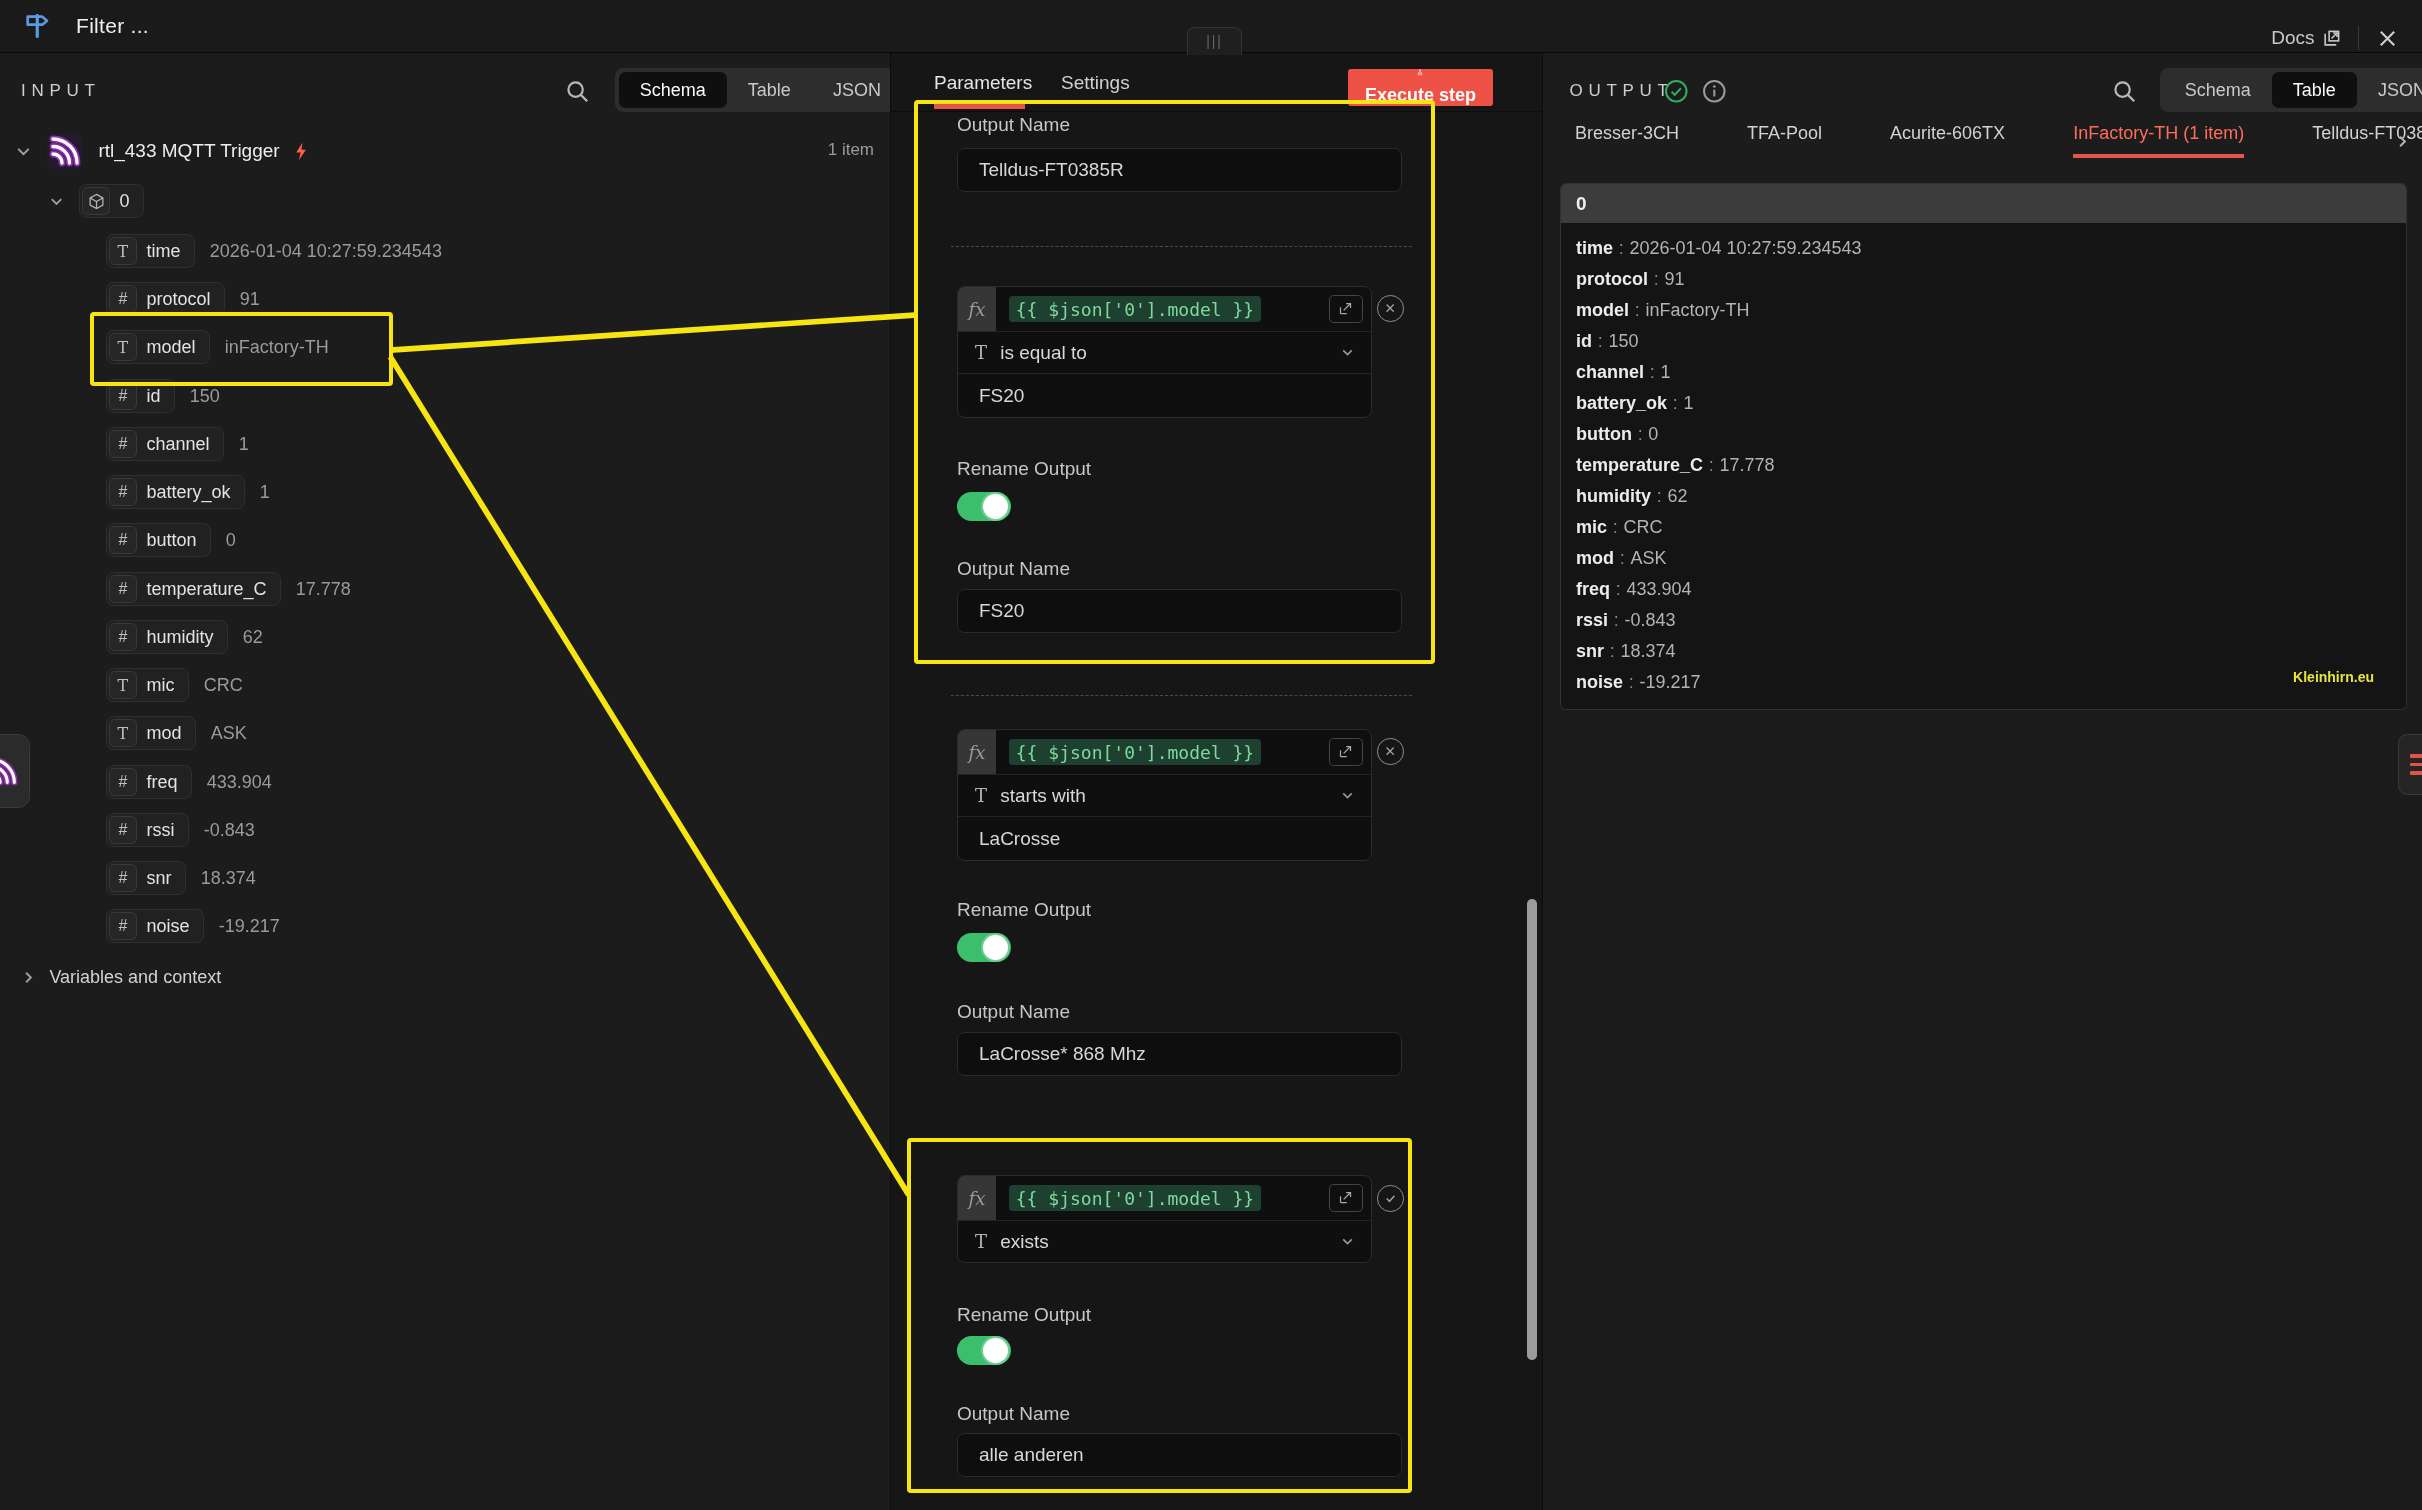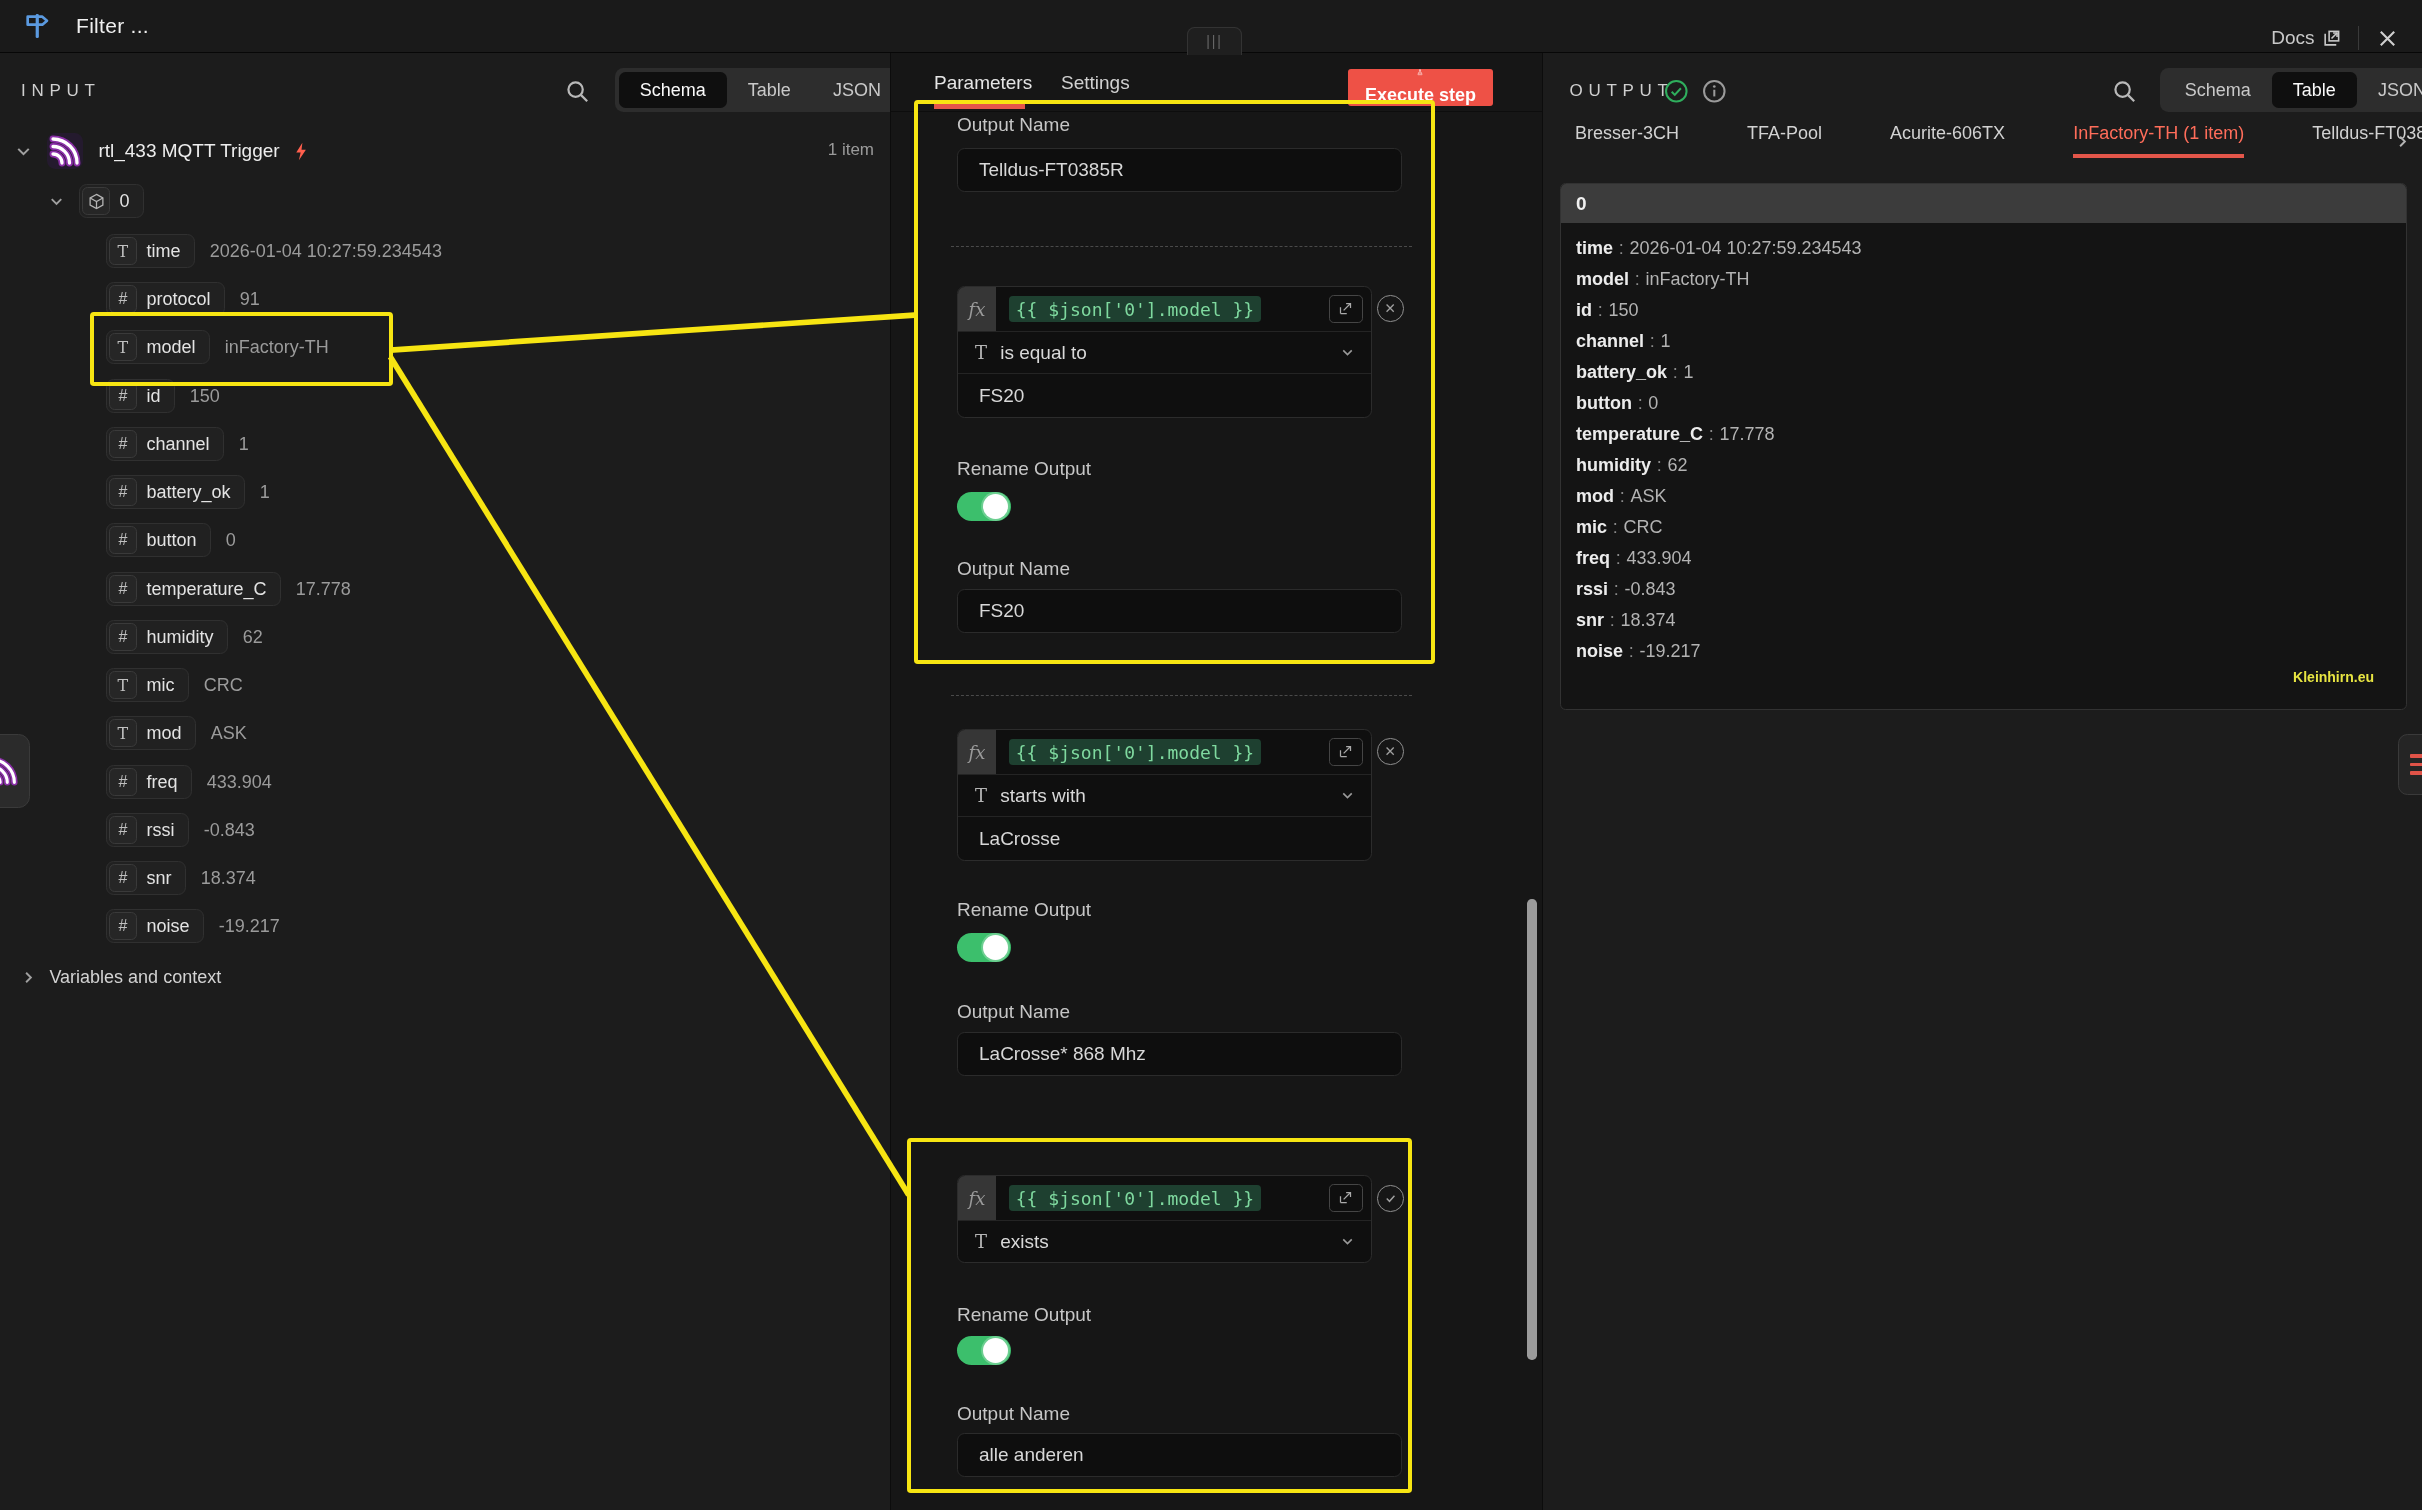--- a/index.html
+++ b/index.html
@@ -453,29 +453,30 @@
       <span class="otab">Telldus-FT0385R</span>
     </div>
     <svg class="abs" style="left:850px; top:79px;" width="19" height="19" viewBox="0 0 24 24" fill="none" stroke="#b5b5b5" stroke-width="2.4">
         <path d="M9 6 L15 12 L9 18"></path>
       </svg>
 
     <div class="ocard">
       <div class="ocard-head">0</div>
       <div class="orows">
         <div class="orow"><span class="okey">time</span><span class="osep">:</span><span class="oval">2026-01-04 10:27:59.234543</span></div>
+        <div class="orow"><span class="okey">protocol</span><span class="osep">:</span><span class="oval">91</span></div>
         <div class="orow"><span class="okey">model</span><span class="osep">:</span><span class="oval">inFactory-TH</span></div>
         <div class="orow"><span class="okey">id</span><span class="osep">:</span><span class="oval">150</span></div>
         <div class="orow"><span class="okey">channel</span><span class="osep">:</span><span class="oval">1</span></div>
         <div class="orow"><span class="okey">battery_ok</span><span class="osep">:</span><span class="oval">1</span></div>
         <div class="orow"><span class="okey">button</span><span class="osep">:</span><span class="oval">0</span></div>
         <div class="orow"><span class="okey">temperature_C</span><span class="osep">:</span><span class="oval">17.778</span></div>
         <div class="orow"><span class="okey">humidity</span><span class="osep">:</span><span class="oval">62</span></div>
+        <div class="orow"><span class="okey">mic</span><span class="osep">:</span><span class="oval">CRC</span></div>
         <div class="orow"><span class="okey">mod</span><span class="osep">:</span><span class="oval">ASK</span></div>
-        <div class="orow"><span class="okey">mic</span><span class="osep">:</span><span class="oval">CRC</span></div>
         <div class="orow"><span class="okey">freq</span><span class="osep">:</span><span class="oval">433.904</span></div>
         <div class="orow"><span class="okey">rssi</span><span class="osep">:</span><span class="oval">-0.843</span></div>
         <div class="orow"><span class="okey">snr</span><span class="osep">:</span><span class="oval">18.374</span></div>
         <div class="orow"><span class="okey">noise</span><span class="osep">:</span><span class="oval">-19.217</span></div>
       </div>
       <div class="watermark">Kleinhirn.eu</div>
     </div>
   </div>
 
   <div id="edge-left">

